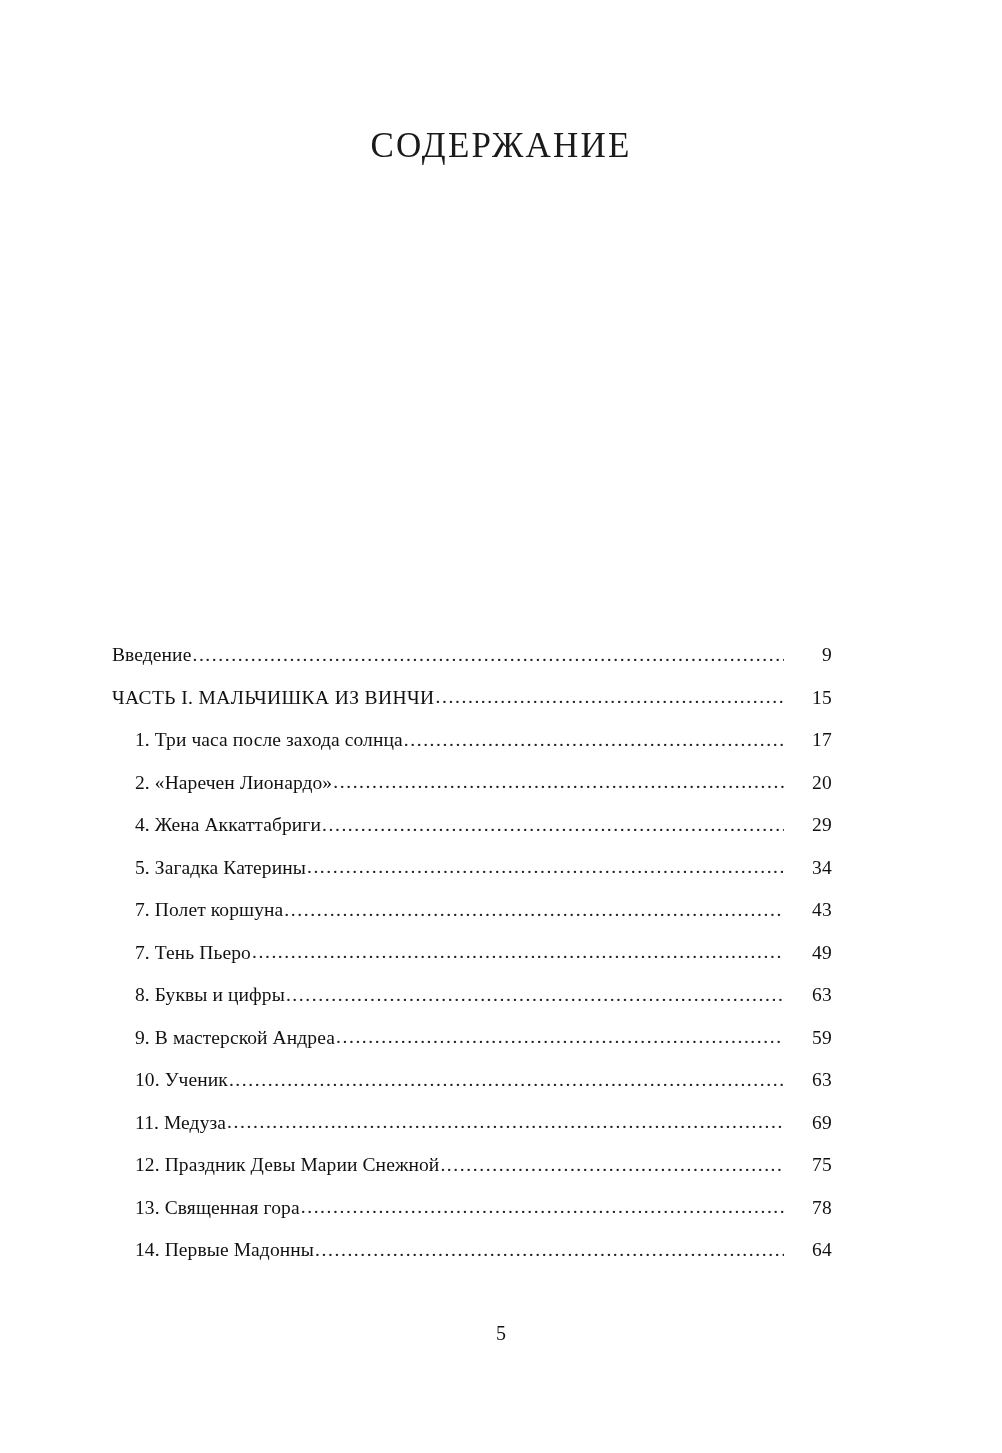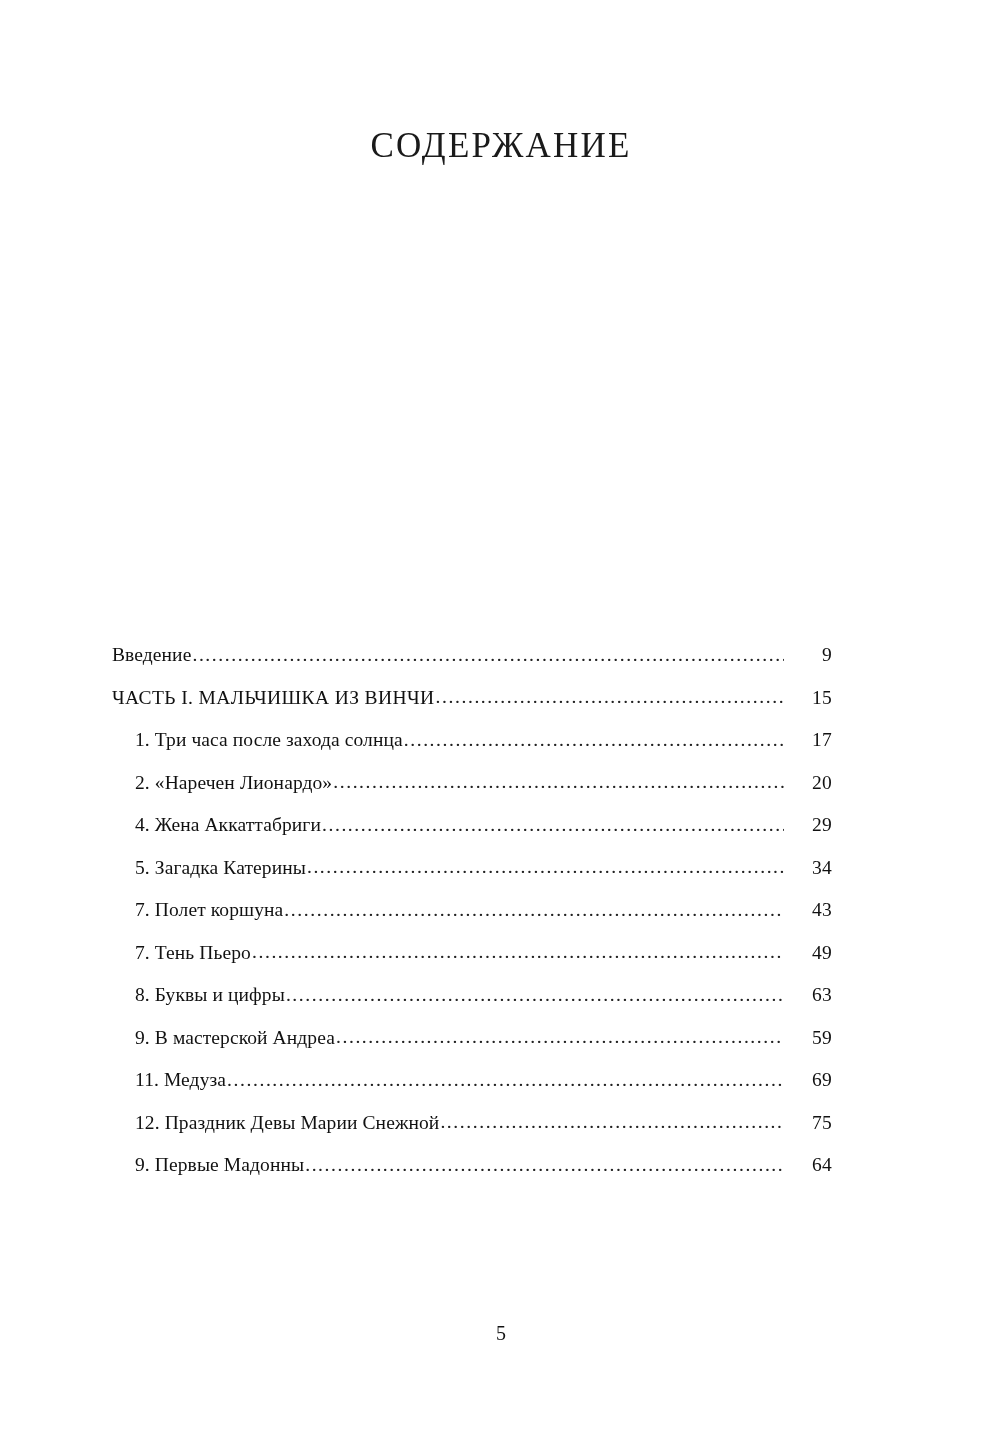--- a/index.html
+++ b/index.html
@@ -147,31 +147,41 @@
         <span class="label">8. Буквы и цифры</span>
         <span class="leader"></span>
         <span class="page-num">63</span>
       </div>
       <div class="toc-entry level-1">
         <span class="label">9. В мастерской Андреа</span>
         <span class="leader"></span>
         <span class="page-num">59</span>
       </div>
       <div class="toc-entry level-1">
+        <span class="label">10. Ученик</span>
+        <span class="leader"></span>
+        <span class="page-num">63</span>
+      </div>
+      <div class="toc-entry level-1">
         <span class="label">11. Медуза</span>
         <span class="leader"></span>
         <span class="page-num">69</span>
       </div>
       <div class="toc-entry level-1">
         <span class="label">12. Праздник Девы Марии Снежной</span>
         <span class="leader"></span>
         <span class="page-num">75</span>
       </div>
       <div class="toc-entry level-1">
-        <span class="label">9. Первые Мадонны</span>
+        <span class="label">13. Священная гора</span>
+        <span class="leader"></span>
+        <span class="page-num">78</span>
+      </div>
+      <div class="toc-entry level-1">
+        <span class="label">14. Первые Мадонны</span>
         <span class="leader"></span>
         <span class="page-num">64</span>
       </div>
     </div>
 
   <div class="folio">5</div>
 
 </div>
 
 </body></html>

